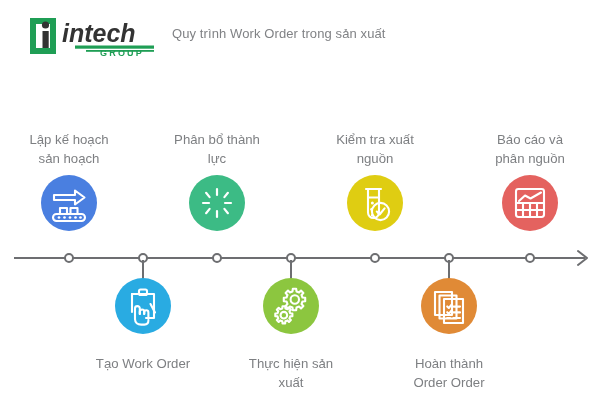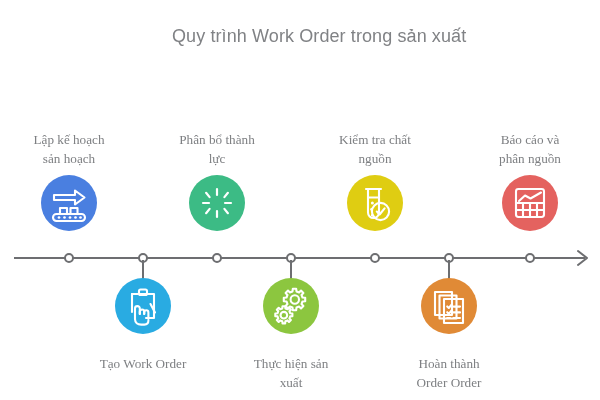--- a/index.html
+++ b/index.html
@@ -22,21 +22,21 @@
     width: 600px; height: 70px;
   }
   #logo {
     position: absolute;
     left: 26px; top: 14px;
     width: 132px; height: 44px;
   }
   #title {
     position: absolute;
     left: 172px; top: 26px;
-    font-size: 18px;
+    font-size: 13px;
     color: #808285;
     letter-spacing: 0.1px;
     white-space: nowrap;
   }
 
   
   #timeline-axis {
     position: absolute;
     left: 0; top: 238px;
     width: 600px; height: 40px;
@@ -51,21 +51,20 @@
   .step-bottom { }
 
   .step-label {
     position: absolute;
     left: 0;
     width: 130px;
     text-align: center;
     font-size: 13.2px;
     line-height: 19px;
     color: #7d7f82;
-    font-family: Liberation Serif, serif;
   }
   .step-top .step-label { top: 0; }
   .step-bottom .step-label { top: 76px; }
 
   .step-stem {
     position: absolute;
     left: 64px;
     width: 2px;
     background: #6d6e71;
   }
@@ -86,20 +85,37 @@
     display: block;
     width: 56px;
     height: 56px;
   }
 </style>
 </head>
 <body>
 
 <div id="header">
 
+  <div id="logo">
+    <svg viewBox="0 0 132 44" width="132" height="44">
+
+      <path d="M4 4 H30 V10 H10 V34 H30 V40 H4 Z" fill="#1f9e55"></path>
+      <path d="M24 4 H30 V40 H24 Z" fill="#1f9e55"></path>
+
+      <circle cx="19.5" cy="11" r="3.6" fill="#333333"></circle>
+      <rect x="16.5" y="17" width="6.2" height="17" fill="#333333"></rect>
+
+      <text x="36" y="28" font-family="'Liberation Sans', sans-serif" font-size="25" font-weight="bold" font-style="italic" fill="#333333">intech</text>
+
+      <rect x="49" y="31.5" width="79" height="3.2" fill="#1f9e55"></rect>
+      <rect x="60" y="36" width="68" height="1.8" fill="#1f9e55"></rect>
+
+      <text x="74" y="41.5" font-family="'Liberation Sans', sans-serif" font-size="9" font-weight="bold" letter-spacing="2.2" fill="#1f9e55">GROUP</text>
+    </svg>
+  </div>
 
   <div id="title">Quy trình Work Order trong sản xuất</div>
 </div>
 
 <div id="timeline-axis">
   <svg viewBox="0 0 600 40" width="600" height="40">
 
     <line x1="14" y1="20" x2="585" y2="20" stroke="#6d6e71" stroke-width="2"></line>
 
     <polyline points="578,13 587,20 578,27" fill="none" stroke="#6d6e71" stroke-width="2" stroke-linecap="round" stroke-linejoin="round"></polyline>
@@ -194,21 +210,21 @@
       </g>
     </svg>
   </div>
   <div class="step-label">
     <span>Thực hiện sản</span><br><span>xuất</span>
   </div>
 </div>
 
 <div class="step step-top" style="left:310px; top:130px;">
   <div class="step-label">
-    <span>Kiểm tra chất</span><br><span>nguồn</span>
+    <span>Kiểm tra xuất</span><br><span>nguồn</span>
   </div>
   <div class="step-stem"></div>
   <div class="bubble" style="background:#dfcd12;">
     <svg viewBox="0 0 56 56">
       <g fill="none" stroke="#ffffff" stroke-width="2.1" stroke-linejoin="round" stroke-linecap="round">
         <path d="M21 14 h11 v23.5 a5.5 5.5 0 0 1 -11 0 Z"></path>
         <line x1="19" y1="14" x2="34" y2="14"></line>
         <line x1="21" y1="22.5" x2="32" y2="22.5"></line>
         <circle cx="33.5" cy="36.5" r="8.6"></circle>
         <polyline points="29.8,36.6 32.6,39.5 37.6,33.3"></polyline>

